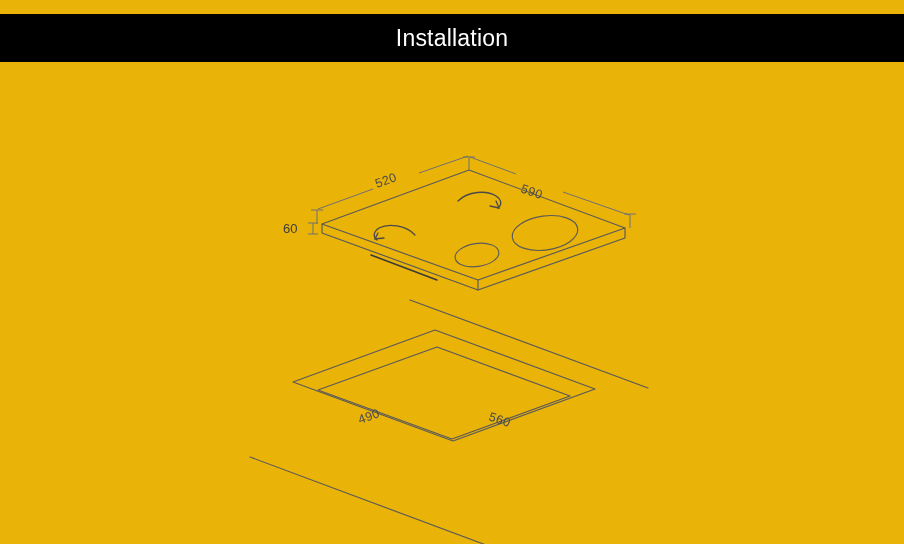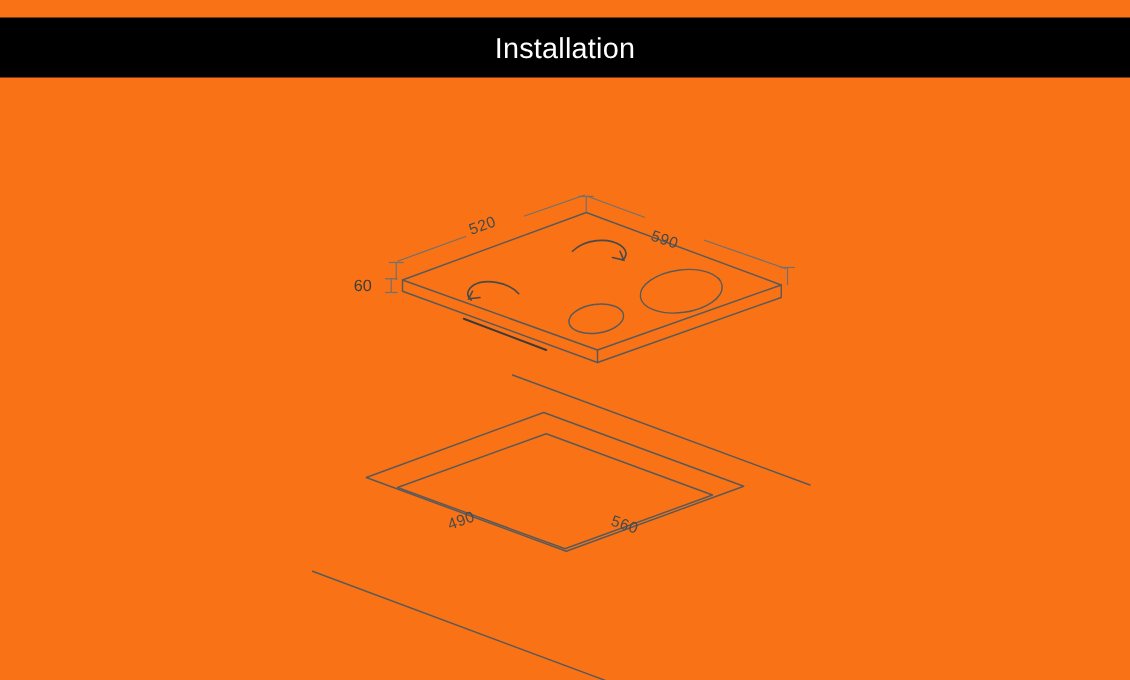--- a/index.html
+++ b/index.html
@@ -12,21 +12,21 @@
     width: 904px;
     height: 544px;
     font-family: "Liberation Sans", sans-serif;
     overflow: hidden;
     position: relative;
   }
   #page {
     position: relative;
     width: 904px;
     height: 544px;
-    background: #f97316;
+    background: #eab308;
   }
   
   #header-bar {
     position: absolute;
     left: 0;
     top: 14px;
     width: 904px;
     height: 48px;
     background: #000000;
     display: flex;

